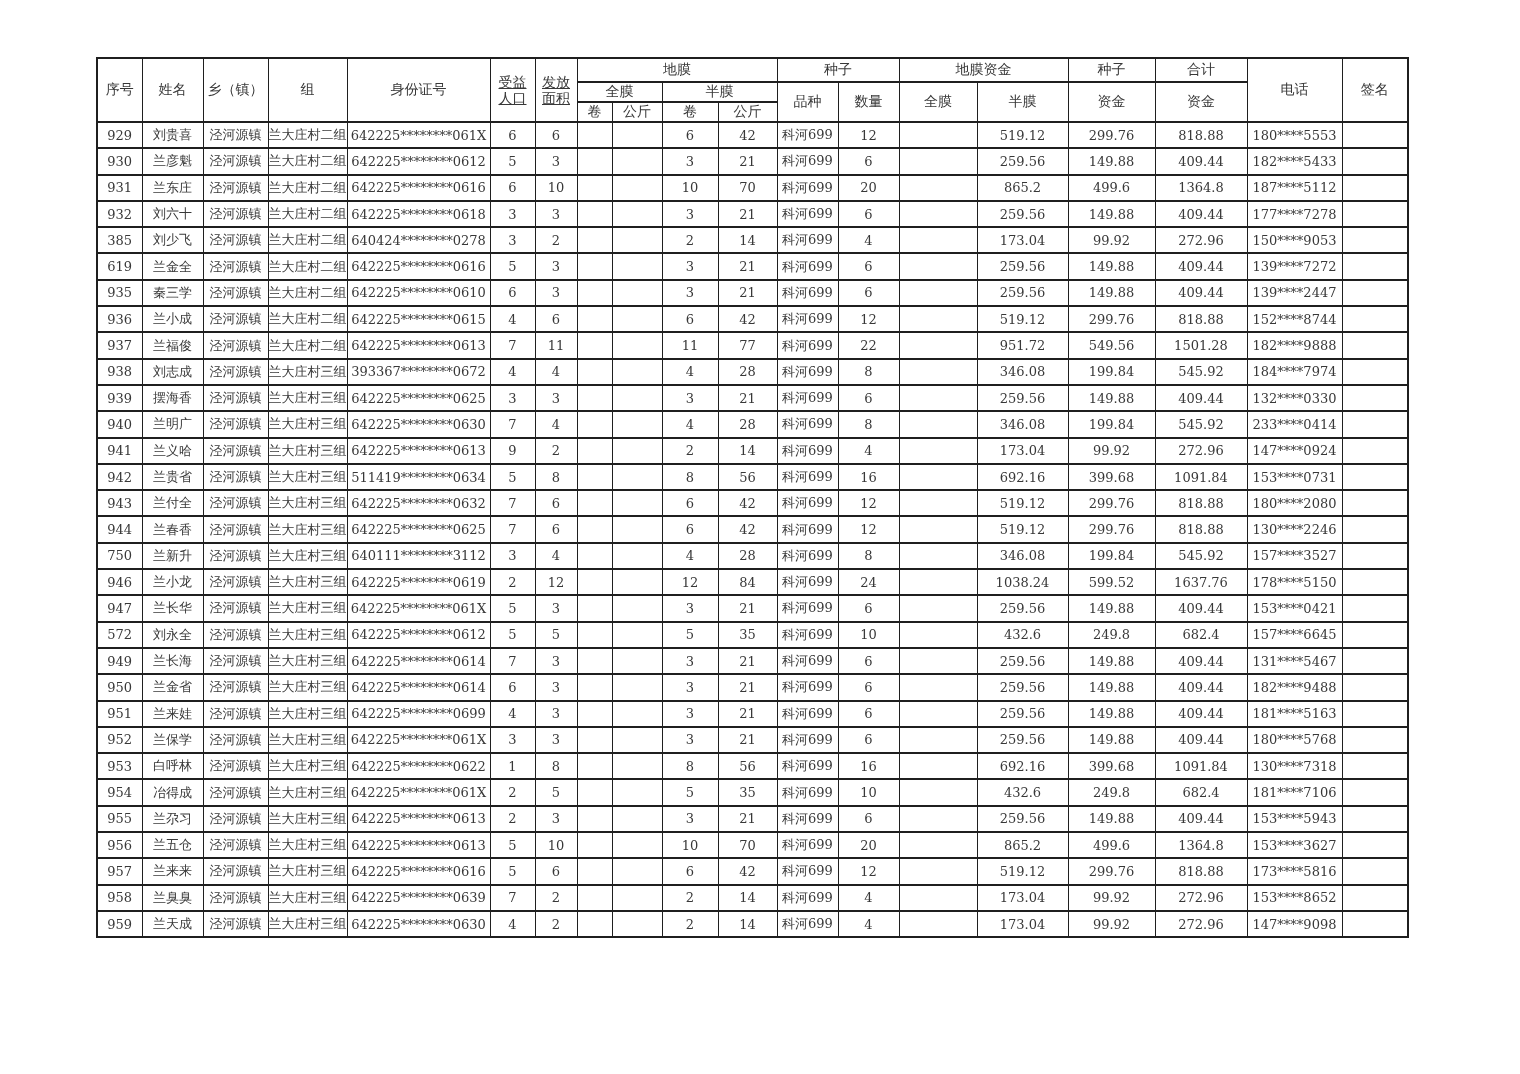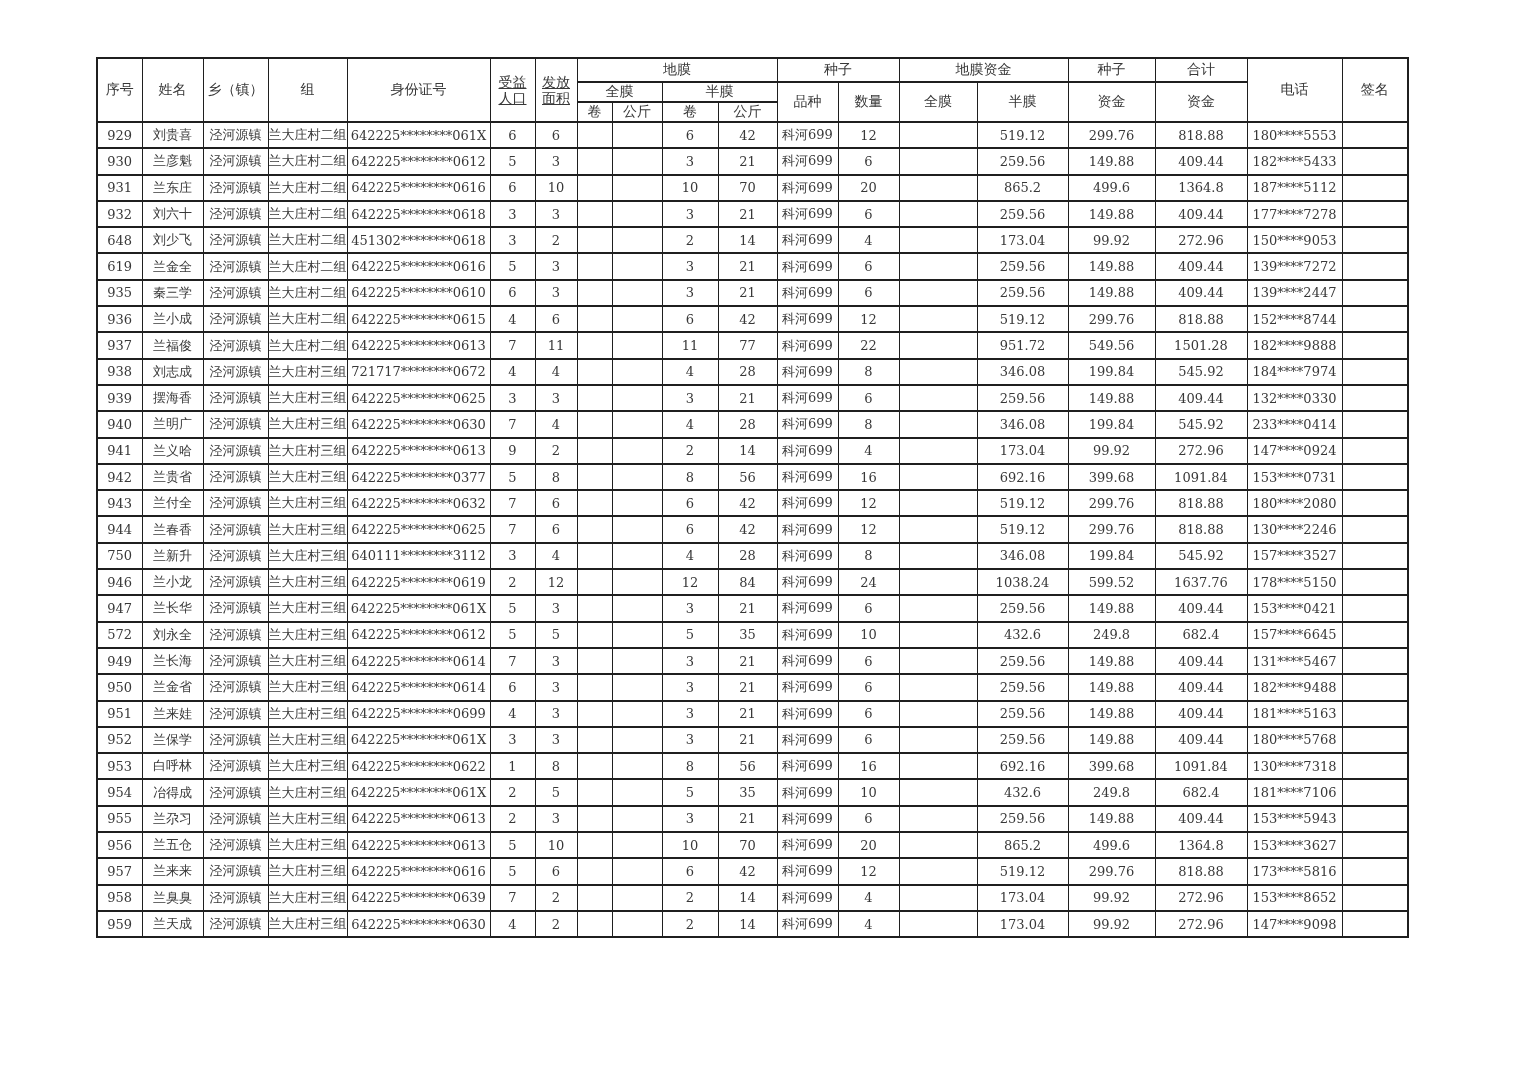--- a/index.html
+++ b/index.html
@@ -183,25 +183,25 @@
           <td>科河699</td>
           <td>6</td>
           <td></td>
           <td>259.56</td>
           <td>149.88</td>
           <td>409.44</td>
           <td>177****7278</td>
           <td></td>
         </tr>
         <tr>
-          <td>648</td>
+          <td>385</td>
           <td>刘少飞</td>
           <td>泾河源镇</td>
           <td>兰大庄村二组</td>
-          <td>451302********0618</td>
+          <td>640424********0278</td>
           <td>3</td>
           <td>2</td>
           <td></td>
           <td></td>
           <td>2</td>
           <td>14</td>
           <td>科河699</td>
           <td>4</td>
           <td></td>
           <td>173.04</td>
@@ -292,21 +292,21 @@
           <td>549.56</td>
           <td>1501.28</td>
           <td>182****9888</td>
           <td></td>
         </tr>
         <tr>
           <td>938</td>
           <td>刘志成</td>
           <td>泾河源镇</td>
           <td>兰大庄村三组</td>
-          <td>721717********0672</td>
+          <td>393367********0672</td>
           <td>4</td>
           <td>4</td>
           <td></td>
           <td></td>
           <td>4</td>
           <td>28</td>
           <td>科河699</td>
           <td>8</td>
           <td></td>
           <td>346.08</td>
@@ -376,21 +376,21 @@
           <td>99.92</td>
           <td>272.96</td>
           <td>147****0924</td>
           <td></td>
         </tr>
         <tr>
           <td>942</td>
           <td>兰贵省</td>
           <td>泾河源镇</td>
           <td>兰大庄村三组</td>
-          <td>642225********0377</td>
+          <td>511419********0634</td>
           <td>5</td>
           <td>8</td>
           <td></td>
           <td></td>
           <td>8</td>
           <td>56</td>
           <td>科河699</td>
           <td>16</td>
           <td></td>
           <td>692.16</td>

